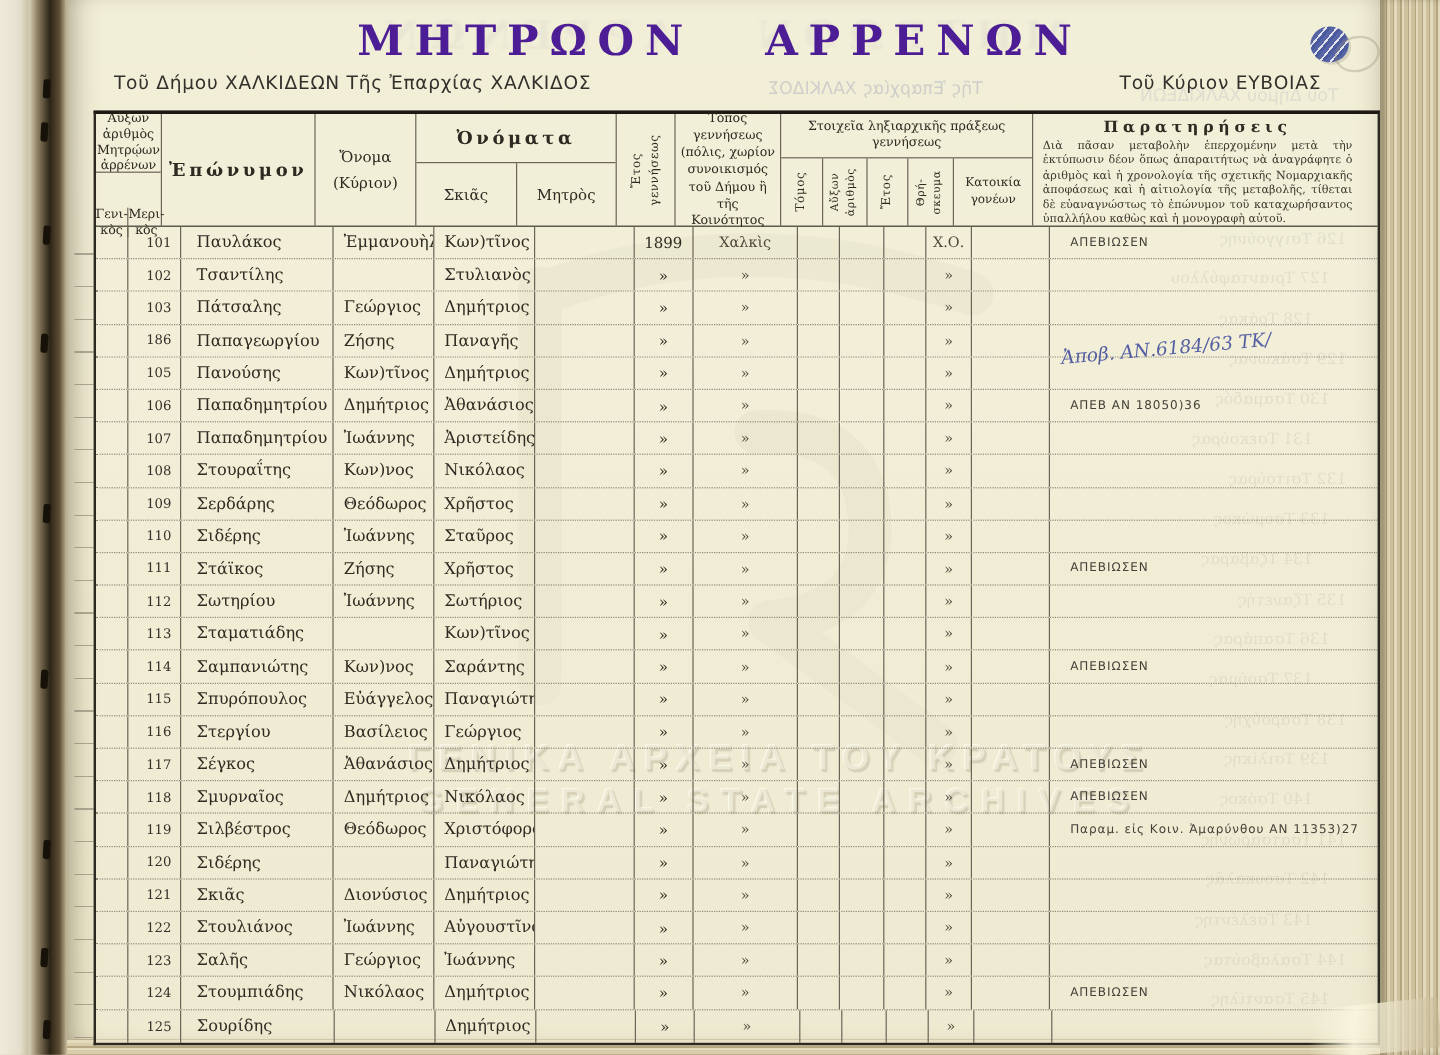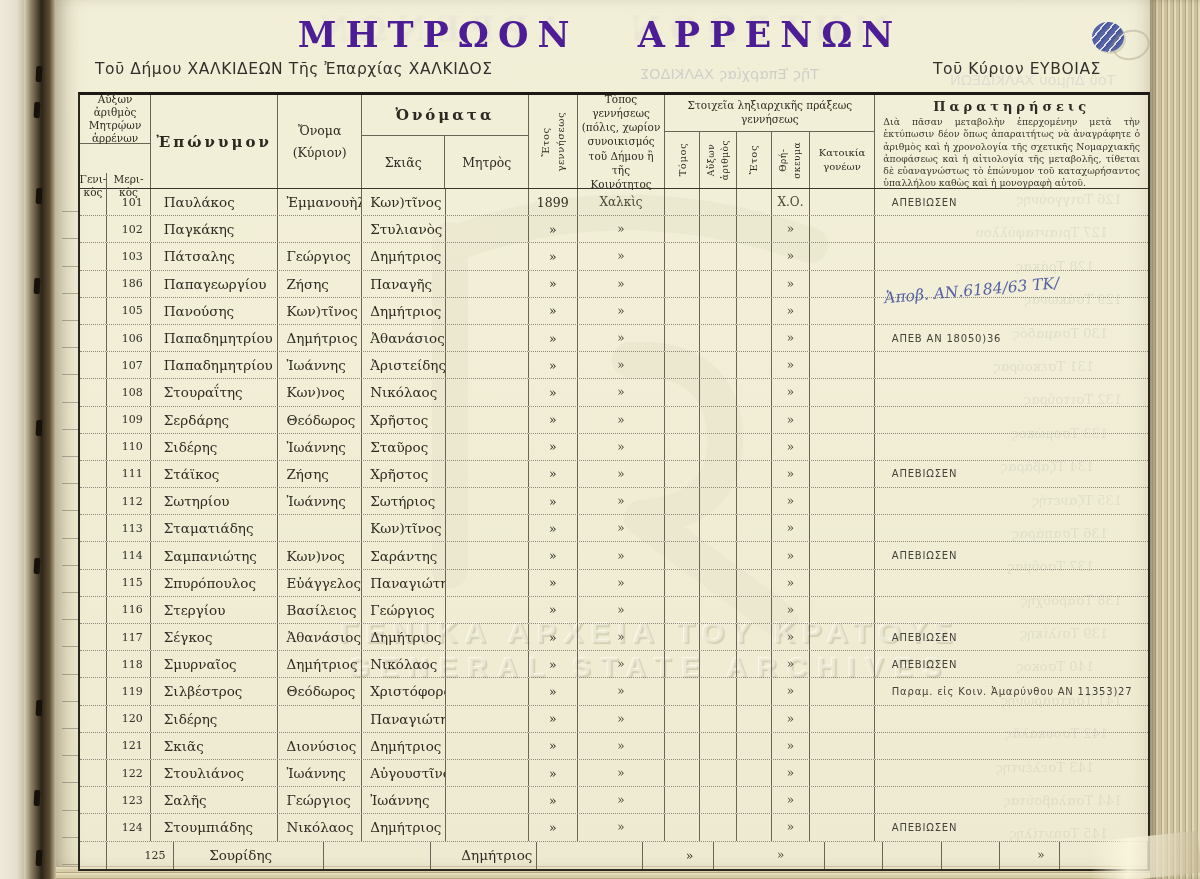--- a/index.html
+++ b/index.html
@@ -63,42 +63,42 @@
     border:2px solid #2b2820;border-top:3px solid #1c1914;box-sizing:border-box;
     background:rgba(244,241,222,.35);}
   .thead{display:flex;height:93px;border-bottom:1.5px solid #3a372e;font-family:"DejaVu Serif",serif;color:#2e2a21;}
   .hcell{border-right:1px solid var(--line);box-sizing:border-box;display:flex;
     align-items:center;justify-content:center;text-align:center;}
   .hgroup{border-right:1px solid var(--line);box-sizing:border-box;display:flex;flex-direction:column;}
   .hgroup .gtitle{display:flex;align-items:center;justify-content:center;text-align:center;
     border-bottom:1px solid var(--line);}
   .hgroup .gsub{display:flex;flex:1;}
   .hgroup .gsub .hcell:last-child{border-right:none;}
-  .hg-serial{width:71px;gap:29px;}.hg-serial .gtitle{height:48px;font-size:10.5px;line-height:1.25;padding:0 2px;}
+  .hg-serial{width:55px;gap:29px;}.hg-serial .gtitle{height:48px;font-size:10.5px;line-height:1.25;padding:0 2px;}
   .hg-serial .hcell{font-size:10.5px;line-height:1.2;white-space:pre-line;}
   .h-c1{width:27px;}.h-c2{width:44px;flex:1;}
   .h-surname{width:128px;font-weight:700;font-size:15px;letter-spacing:3px;}
   .h-given{width:84px;font-size:12.5px;line-height:1.7;white-space:pre-line;}
   .hg-names{width:167px;}.hg-names .gtitle{height:40px;font-weight:700;font-size:15px;letter-spacing:3px;}
   .hg-names .hcell{font-size:12.5px;}
   .h-father{width:84px;}.h-mother{width:83px;}
   .h-byear{width:49px;}
   .vtext{writing-mode:vertical-rl;transform:rotate(180deg);font-size:10px;line-height:1.5;
     white-space:pre-line;letter-spacing:.5px;}
   .h-place{width:88px;font-size:10.5px;line-height:1.35;padding:2px 3px;}
   .hg-reg{width:210px;}.hg-reg .gtitle{height:36px;font-size:10.5px;line-height:1.3;padding:0 8px;}
   .h-vol{width:35px;}.h-regno{width:37px;}.h-regyear{width:35px;}.h-relig{width:38px;}
   .h-resid{width:65px;font-size:10px;line-height:1.4;white-space:pre-line;}
   .hg-remarks{width:274px;display:flex;flex-direction:column;border-right:none;}
   .hg-remarks .rtitle{font-weight:700;font-size:13px;letter-spacing:4px;text-align:center;padding-top:4px;}
   .hg-remarks .rnote{font-size:9.3px;line-height:1.32;text-align:justify;padding:2px 8px 0 8px;color:#3a362c;}
 
   .tbody{font-family:"DejaVu Serif",serif;}
   .trow{display:flex;height:27.2px;border-bottom:1px dotted var(--dot);box-sizing:border-box;}
-  .trow:last-child{border-bottom:none;justify-content:space-between;}
+  .trow:last-child{border-bottom:none;}
   .cell{border-right:1px solid var(--line);box-sizing:border-box;overflow:hidden;
     display:flex;align-items:center;font-size:13.5px;color:#2f2b22;}
   .c1{width:27px;}.c2{width:44px;}.c3{width:128px;}.c4{width:84px;}.c5{width:84px;}
   .c6{width:83px;}.c7{width:49px;}.c8{width:88px;}.c9{width:35px;}.c10{width:37px;}
   .c11{width:35px;}.c12{width:38px;}.c13{width:65px;}.c14{width:274px;border-right:none;}
   .num{justify-content:flex-end;padding-right:7px;font-size:11px;color:#34302a;}
   .pad14{padding-left:13px;}
   .pad8{padding-left:8px;}
   .ctr{justify-content:center;}
   .c7.ctr{font-size:12.5px;}
@@ -244,21 +244,21 @@
           <div class="cell c9"></div>
           <div class="cell c10"></div>
           <div class="cell c11"></div>
           <div class="cell c12 ctr">Χ.Ο.</div>
           <div class="cell c13"></div>
           <div class="cell c14 remark">ΑΠΕΒΙΩΣΕΝ</div>
         </div>
         <div class="trow">
           <div class="cell c1"></div>
           <div class="cell c2 num">102</div>
-          <div class="cell c3 pad14">Παγκάκης</div>
+          <div class="cell c3 pad14">Τσαντίλης</div>
           <div class="cell c4 pad8"></div>
           <div class="cell c5 pad8">Στυλιανὸς</div>
           <div class="cell c6"></div>
           <div class="cell c7 ctr">»</div>
           <div class="cell c8 ctr">»</div>
           <div class="cell c9"></div>
           <div class="cell c10"></div>
           <div class="cell c11"></div>
           <div class="cell c12 ctr">»</div>
           <div class="cell c13"></div>

